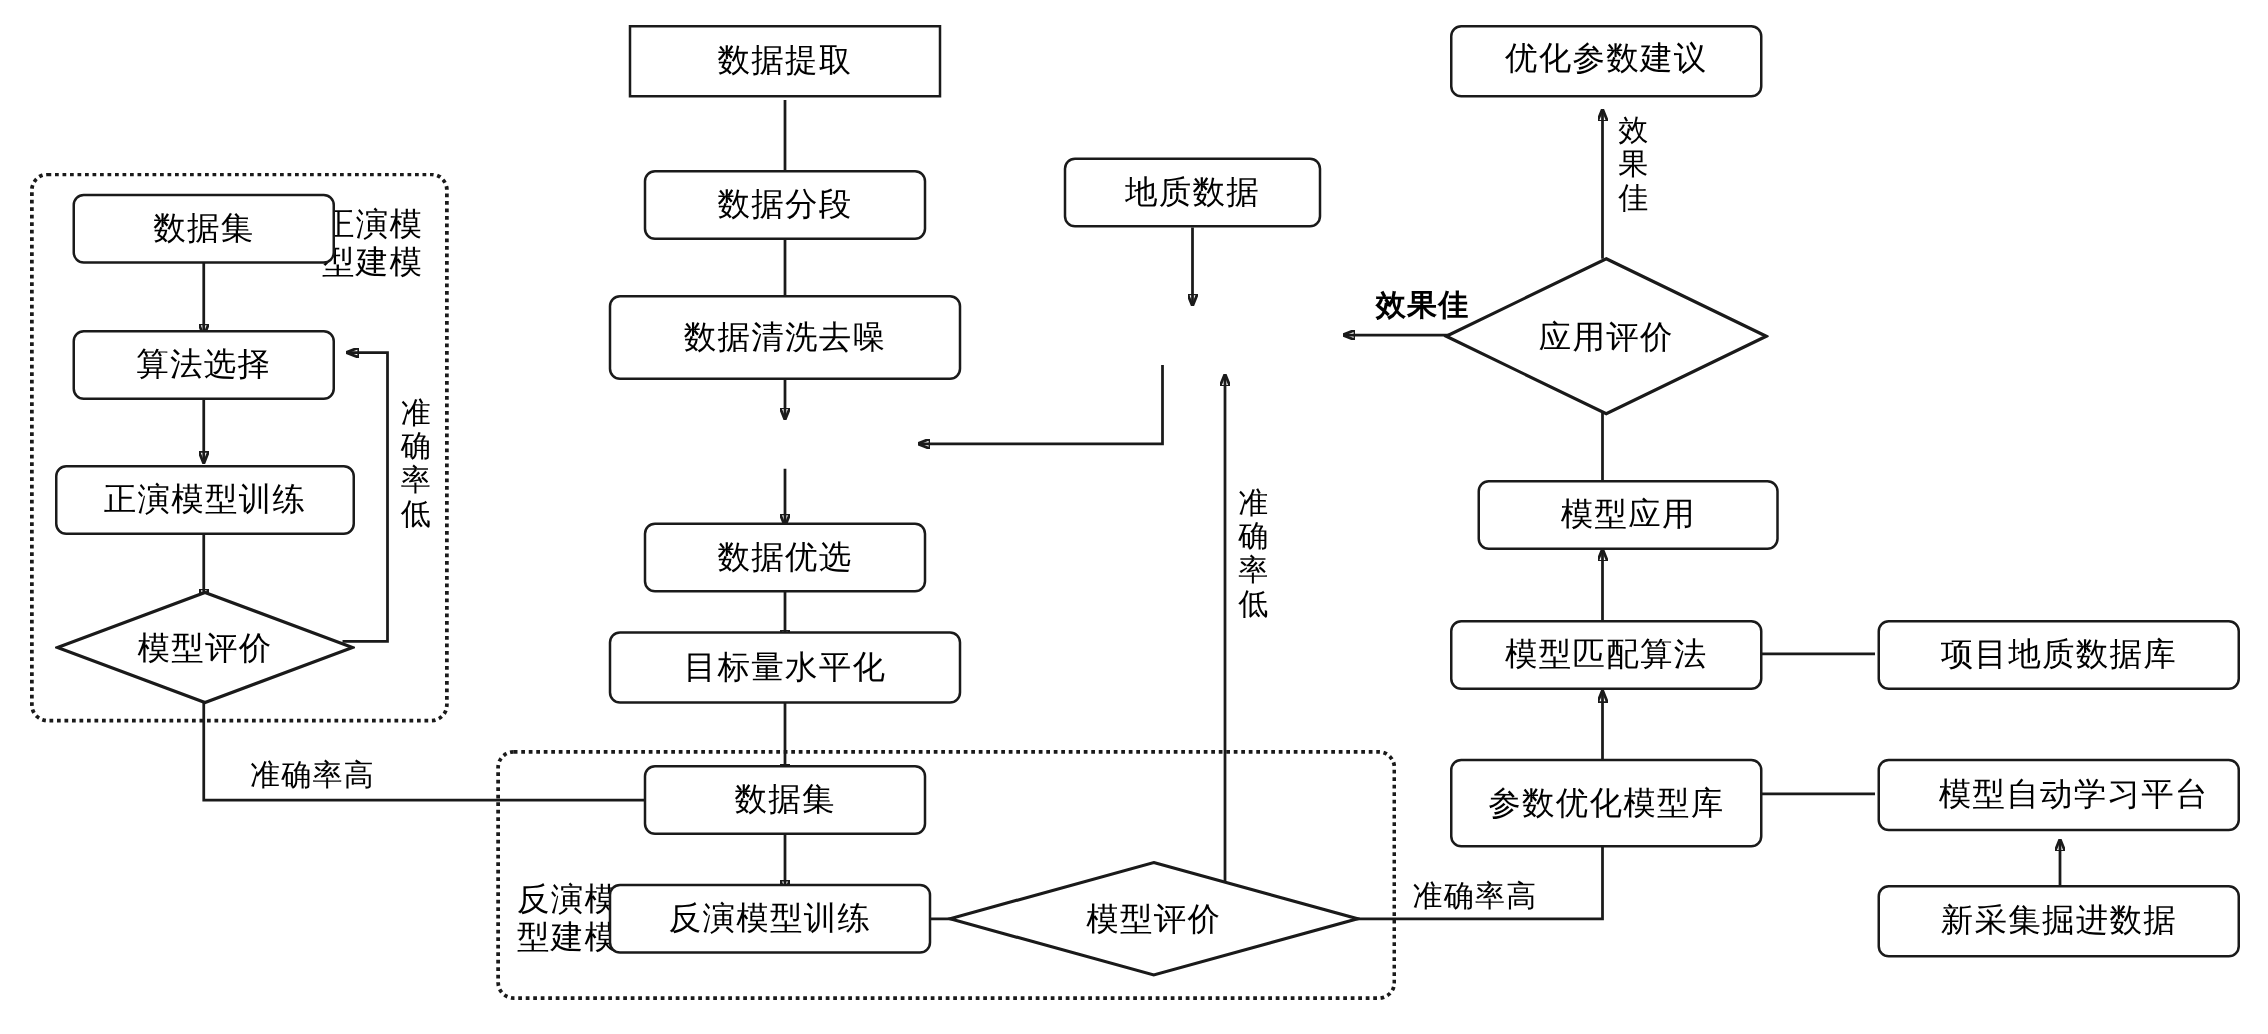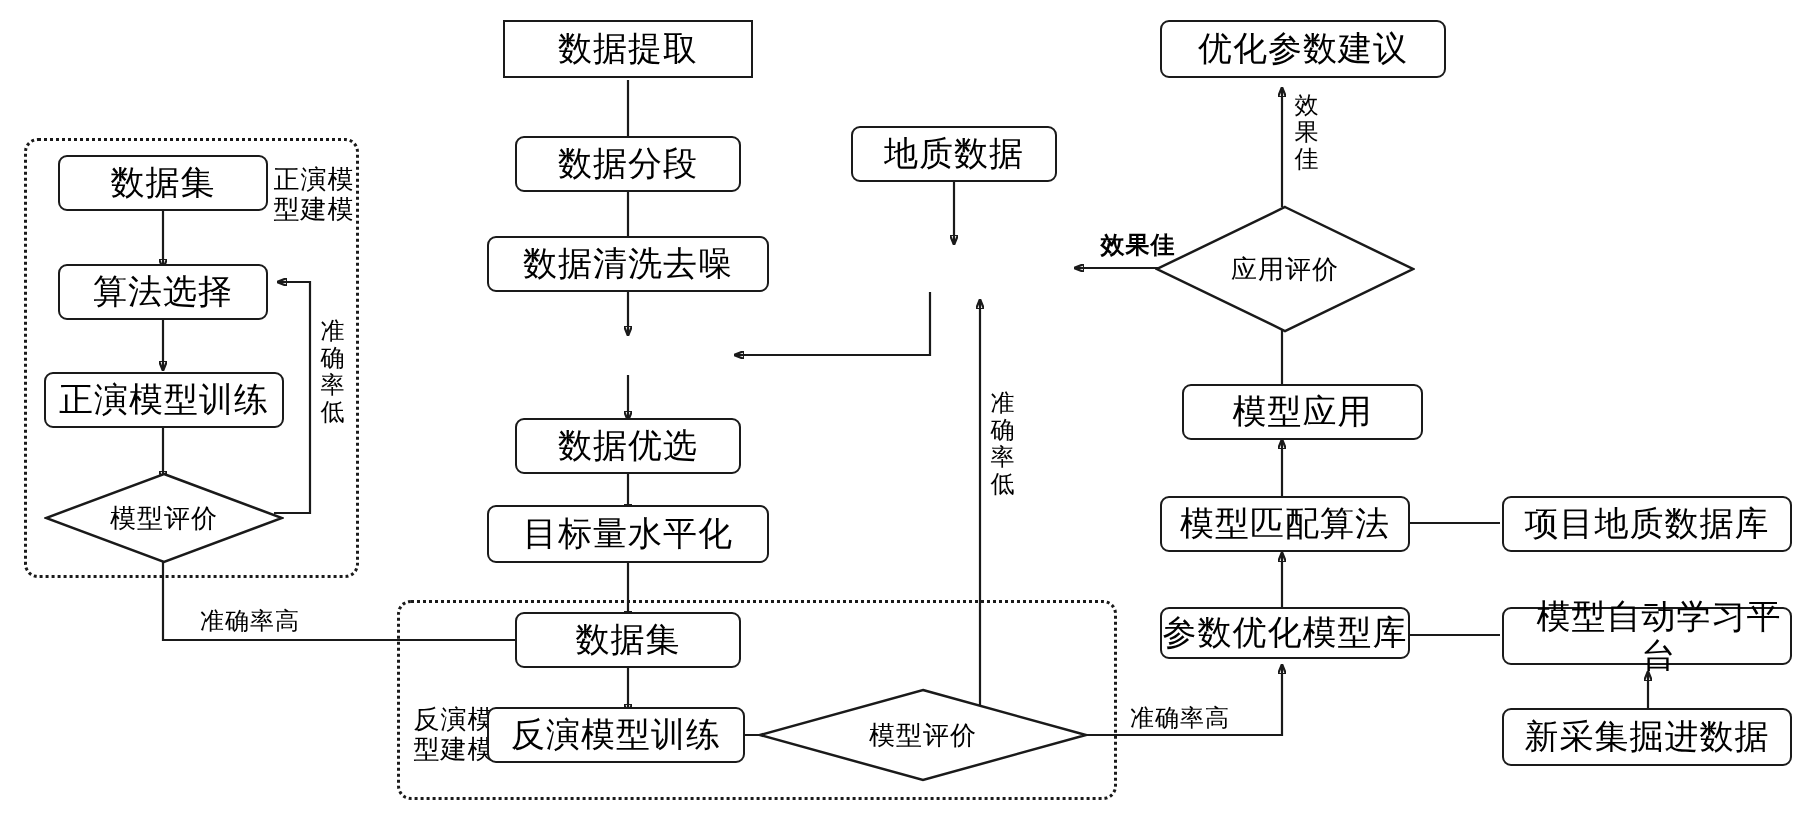--- a/index.html
+++ b/index.html
@@ -19,21 +19,21 @@
   }
   .node {
     position: absolute;
     box-sizing: border-box;
     border: 2px solid #1a1a1a;
     background: #ffffff;
     display: flex;
     align-items: center;
     justify-content: center;
     text-align: center;
-    font-size: 34px;
+    font-size: 26px;
     color: #000000;
     line-height: 1.15;
     letter-spacing: 1px;
   }
   .node.rounded {
     border-radius: 9px;
   }
   .diamond-wrap {
     position: absolute;
     display: flex;
@@ -135,21 +135,21 @@
     <line x1="1282" y1="207" x2="1282" y2="88" marker-end="url(#arrow)"></line>
 
     <line x1="1198" y1="268" x2="1075" y2="268" marker-end="url(#arrow)"></line>
 
     <line x1="1500" y1="523" x2="1400" y2="523" marker-end="url(#arrow)"></line>
     <line x1="1500" y1="635" x2="1400" y2="635" marker-end="url(#arrow)"></line>
     <polyline points="1648,708 1648,672" marker-end="url(#arrow)"></polyline>
   </svg>
 
   <div class="group-box" style="left:24px; top:138px; width:335px; height:440px;"></div>
-  <div class="group-label" style="left:268px; top:165px; width:92px; white-space:pre;">正演模
+  <div class="group-label" style="left:252px; top:165px; width:92px; white-space:pre;">正演模
 型建模</div>
 
   <div class="group-box" style="left:397px; top:600px; width:720px; height:200px;"></div>
   <div class="group-label" style="left:404px; top:705px; width:100px; white-space:pre;">反演模
 型建模</div>
 
   <div class="node rounded" style="left:58px; top:155px; width:210px; height:56px;">数据集</div>
   <div class="node rounded" style="left:58px; top:264px; width:210px; height:56px;">算法选择</div>
   <div class="node rounded" style="left:44px; top:372px; width:240px; height:56px;">正演模型训练</div>
 
@@ -161,53 +161,53 @@
   </div>
 
   <div class="edge-label" style="left:316px; top:318px; width:34px; white-space:pre;">准
 确
 率
 低</div>
   <div class="edge-label" style="left:180px; top:608px; width:140px;">准确率高</div>
 
   <div class="node" style="left:503px; top:20px; width:250px; height:58px;">数据提取</div>
   <div class="node rounded" style="left:515px; top:136px; width:226px; height:56px;">数据分段</div>
-  <div class="node rounded" style="left:487px; top:236px; width:282px; height:56px;">数据清洗去噪</div>
+  <div class="node rounded" style="left:487px; top:236px; width:282px; height:68px;">数据清洗去噪</div>
   <div class="node rounded" style="left:515px; top:418px; width:226px; height:56px;">数据优选</div>
   <div class="node rounded" style="left:487px; top:505px; width:282px; height:58px;">目标量水平化</div>
   <div class="node rounded" style="left:515px; top:612px; width:226px; height:56px;">数据集</div>
   <div class="node rounded" style="left:487px; top:707px; width:258px; height:56px;">反演模型训练</div>
 
   <div class="diamond-wrap" style="left:758px; top:688px; width:330px; height:94px;">
     <svg class="diamond-shape" viewBox="0 0 330 94" preserveAspectRatio="none">
       <polygon points="165,2 328,47 165,92 2,47" fill="#ffffff" stroke="#1a1a1a" stroke-width="2.5"></polygon>
     </svg>
     <span class="diamond-label">模型评价</span>
   </div>
 
   <div class="edge-label" style="left:986px; top:390px; width:34px; white-space:pre;">准
 确
 率
 低</div>
   <div class="edge-label" style="left:1110px; top:705px; width:140px;">准确率高</div>
 
   <div class="node rounded" style="left:851px; top:126px; width:206px; height:56px;">地质数据</div>
 
-  <div class="node rounded" style="left:1160px; top:20px; width:286px; height:58px;">优化参数建议</div>
+  <div class="node rounded" style="left:1160px; top:20px; width:250px; height:58px;font-family:Liberation Mono, monospace;">优化参数建议</div>
 
   <div class="diamond-wrap" style="left:1155px; top:205px; width:260px; height:128px;">
     <svg class="diamond-shape" viewBox="0 0 260 128" preserveAspectRatio="none">
       <polygon points="130,2 258,64 130,126 2,64" fill="#ffffff" stroke="#1a1a1a" stroke-width="2.5"></polygon>
     </svg>
     <span class="diamond-label">应用评价</span>
   </div>
 
   <div class="node rounded" style="left:1182px; top:384px; width:241px; height:56px;">模型应用</div>
   <div class="node rounded" style="left:1160px; top:496px; width:250px; height:56px;">模型匹配算法</div>
-  <div class="node rounded" style="left:1160px; top:607px; width:250px; height:52px;">参数优化模型库</div>
+  <div class="node rounded" style="left:1160px; top:607px; width:250px; height:71px;">参数优化模型库</div>
 
   <div class="node rounded" style="left:1502px; top:496px; width:290px; height:56px;">项目地质数据库</div>
   <div class="node rounded" style="left:1502px; top:607px; width:290px; height:58px;padding-left:24px;">模型自动学习平台</div>
   <div class="node rounded" style="left:1502px; top:708px; width:290px; height:58px;">新采集掘进数据</div>
 
   <div class="edge-label" style="left:1078px; top:232px; width:120px;font-weight:bold;">效果佳</div>
   <div class="edge-label" style="left:1290px; top:92px; width:34px; white-space:pre;">效
 果
 佳</div>
 

